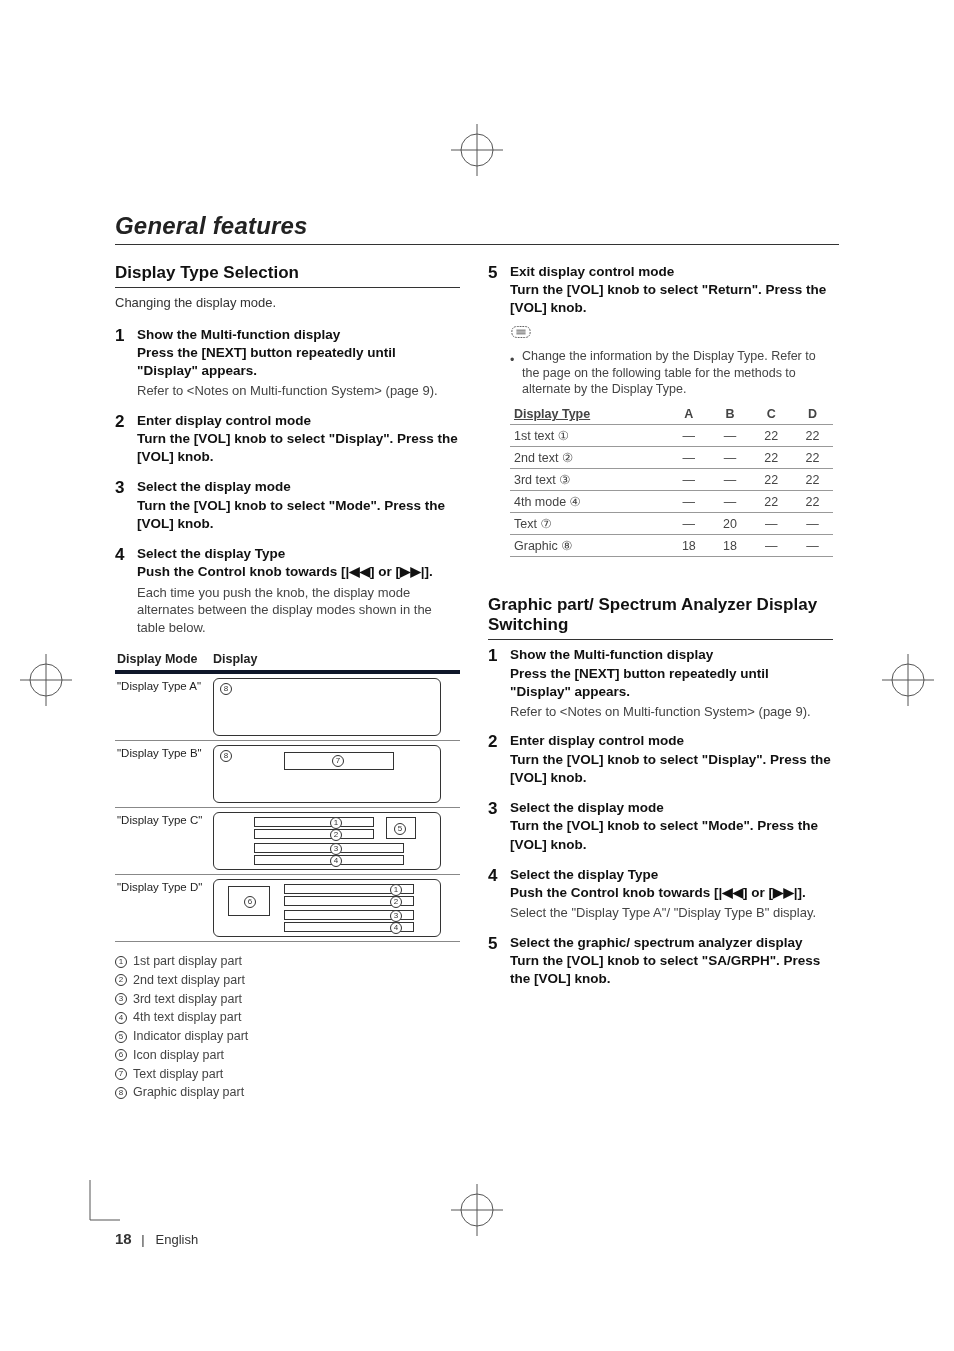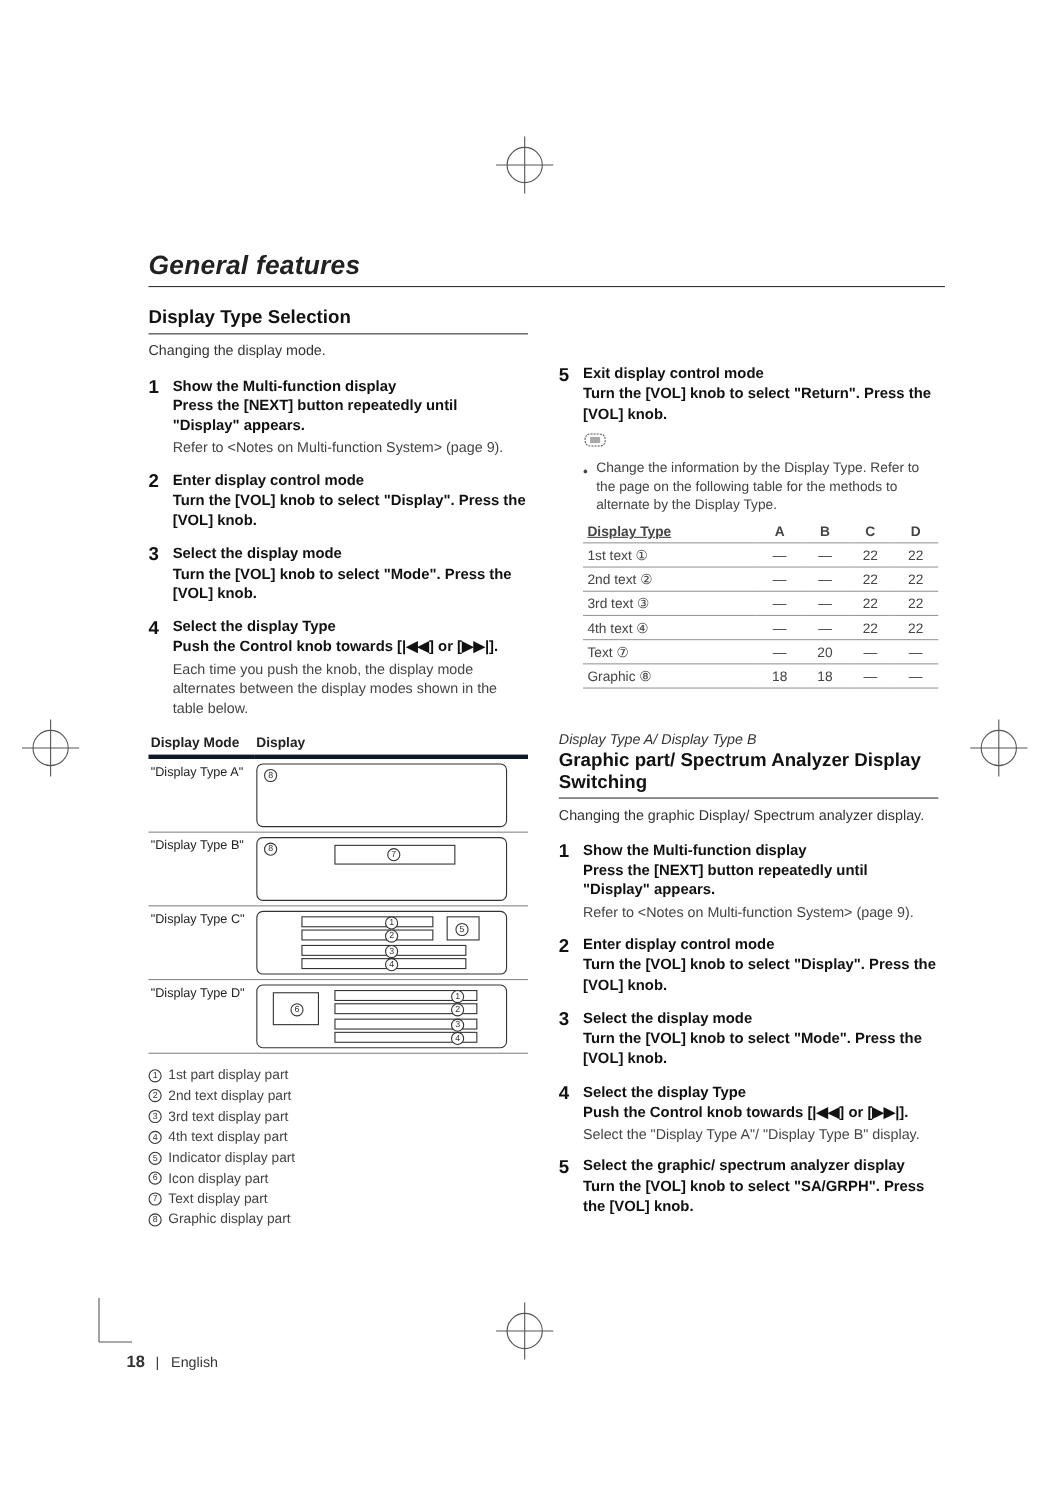--- a/index.html
+++ b/index.html
@@ -1,24 +1,24 @@
 <!DOCTYPE html>
 <html><head>
 <meta charset="utf-8">
 <style>
   * { box-sizing: border-box; margin: 0; padding: 0; }
   html, body { width: 954px; height: 1351px; background: #fff; font-family: "Helvetica Neue", Arial, sans-serif; color: #222; }
   .page { position: relative; width: 954px; height: 1351px; }
   
   .reg { position: absolute; width: 60px; height: 60px; }
   .reg svg { display: block; }
-  .content { position: absolute; left: 115px; top: 228px; width: 724px; margin-left: 20px; }
+  .content { position: absolute; left: 115px; top: 212px; width: 724px; }
   .section-title { font-style: italic; font-weight: 700; font-size: 24px; letter-spacing: .2px; margin-bottom: 4px; }
   .rule { border: 0; border-top: 1.5px solid #333; margin: 0 0 18px 0; }
-  .cols { display: flex; gap: 28px; align-items: flex-end; }
+  .cols { display: flex; gap: 28px; }
   .col { width: 345px; }
   .h2 { font-weight: 800; font-size: 17px; color: #111; margin-bottom: 4px; }
   .h2-rule { border: 0; border-top: 1px solid #333; margin: 0 0 6px 0; }
   .lead { font-size: 13px; color: #333; margin-bottom: 14px; line-height: 1.35; }
   .step { display: flex; gap: 8px; margin-bottom: 12px; }
   .step-num { font-weight: 800; font-size: 17px; color: #111; min-width: 14px; line-height: 1.2; }
   .step-body { flex: 1; }
   .step-head { font-weight: 700; font-size: 13.5px; color: #111; line-height: 1.35; }
   .step-sub  { font-weight: 700; font-size: 13.5px; color: #111; line-height: 1.35; }
   .step-note { font-size: 13px; color: #444; line-height: 1.35; margin-top: 2px; }
@@ -273,21 +273,21 @@
                     <td>22</td>
                   </tr>
                   <tr>
                     <td>3rd text ③</td>
                     <td>—</td>
                     <td>—</td>
                     <td>22</td>
                     <td>22</td>
                   </tr>
                   <tr>
-                    <td>4th text ④</td>
+                    <td>4th mode ④</td>
                     <td>—</td>
                     <td>—</td>
                     <td>22</td>
                     <td>22</td>
                   </tr>
                   <tr>
                     <td>Text ⑦</td>
                     <td>—</td>
                     <td>20</td>
                     <td>—</td>
@@ -300,24 +300,22 @@
                     <td>—</td>
                     <td>—</td>
                   </tr>
                 </tbody>
             </table>
           </div>
         </div>
 
         <div class="small-gap"></div>
 
-        <div class="subhead-italic">Display Type A/ Display Type B</div>
         <div class="h2">Graphic part/ Spectrum Analyzer Display Switching</div>
         <hr class="h2-rule">
-        <div class="lead">Changing the graphic Display/ Spectrum analyzer display.</div>
 
         <div id="right-steps">
             <div class="step">
               <div class="step-num">1</div>
               <div class="step-body">
                 <div class="step-head">Show the Multi-function display</div>
                 <div class="step-sub">Press the [NEXT] button repeatedly until "Display" appears.</div>
                 <div class="step-note">Refer to &lt;Notes on Multi-function System&gt; (page 9).</div>
               </div>
             </div>

